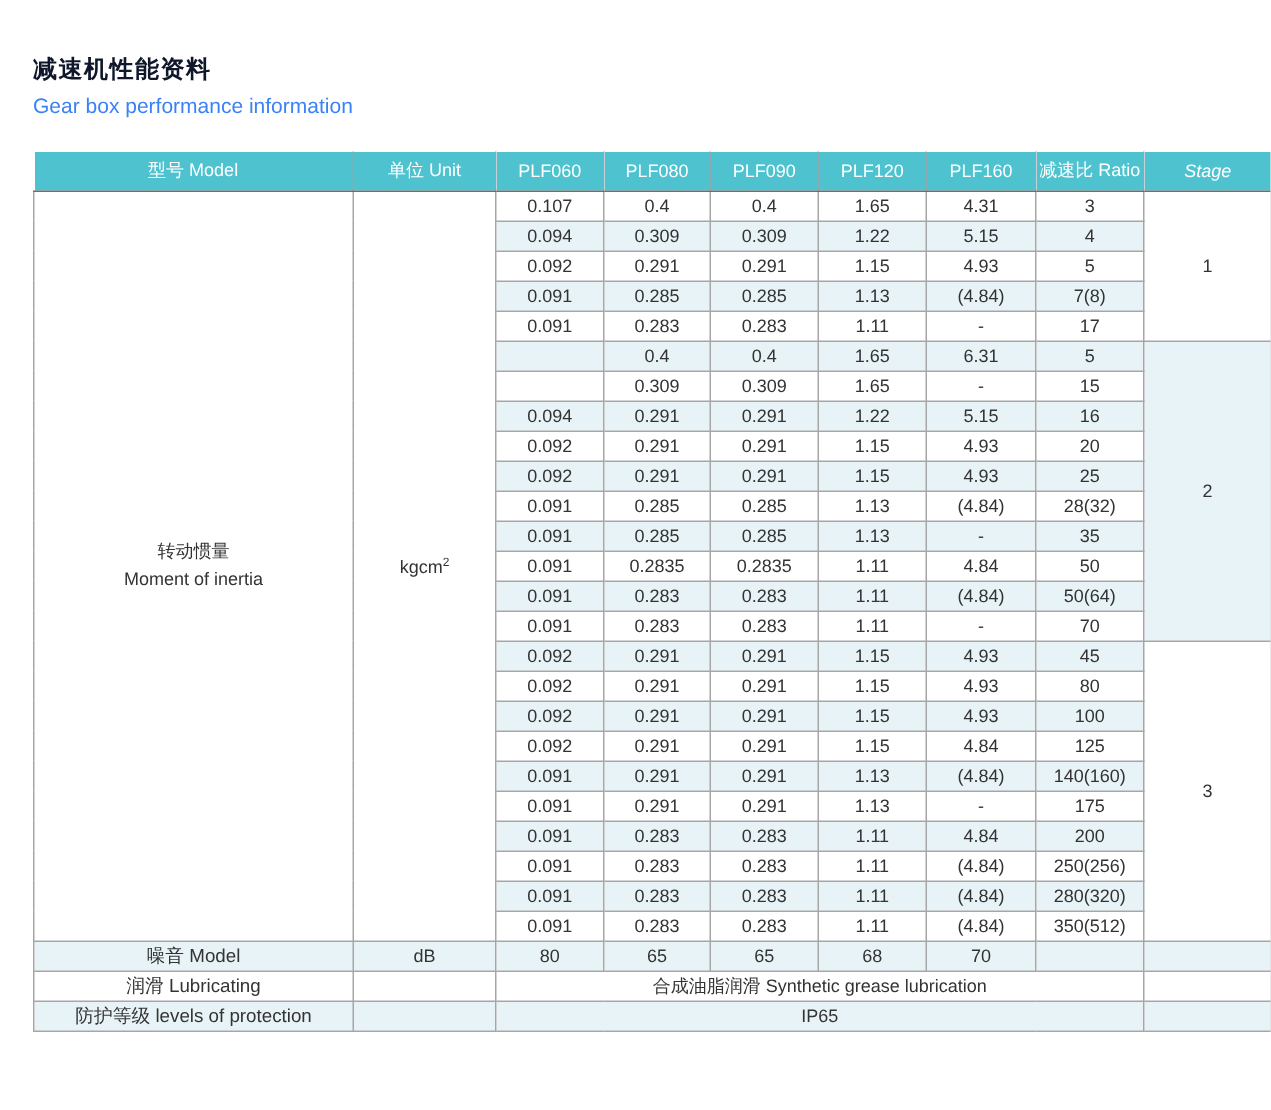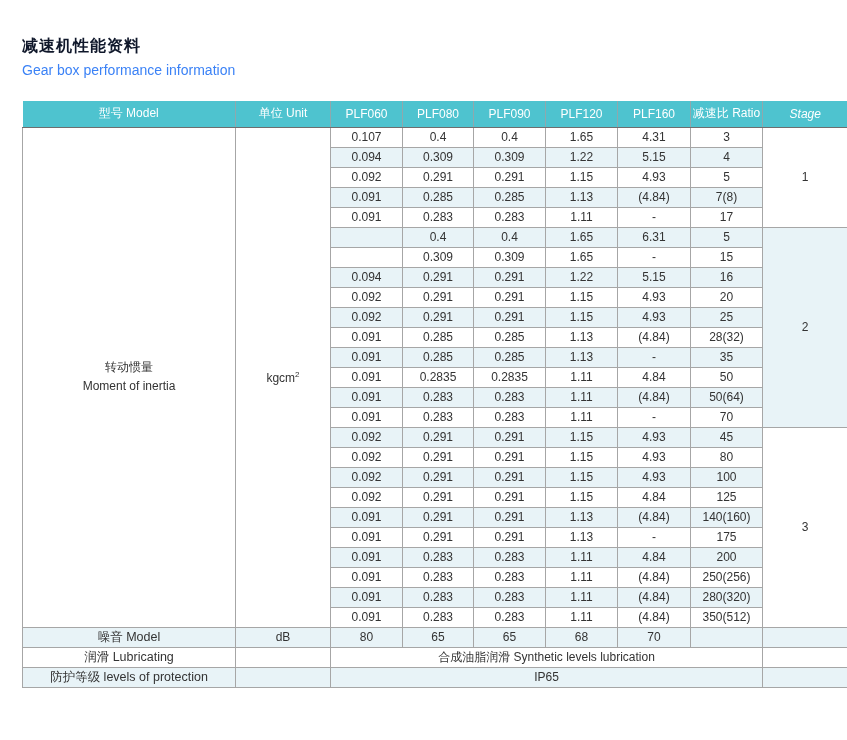--- a/index.html
+++ b/index.html
@@ -320,21 +320,21 @@
         <td>65</td>
         <td>65</td>
         <td>68</td>
         <td>70</td>
         <td></td>
         <td class="edge"></td>
       </tr>
       <tr>
         <td class="label-left">润滑 Lubricating</td>
         <td></td>
-        <td colspan="6">合成油脂润滑 Synthetic levels lubrication</td>
+        <td colspan="6">合成油脂润滑 Synthetic grease lubrication</td>
         <td class="edge"></td>
       </tr>
       <tr class="alt">
         <td class="label-left">防护等级 levels of protection</td>
         <td></td>
         <td colspan="6">IP65</td>
         <td class="edge"></td>
       </tr>
     </tbody>
   </table>

